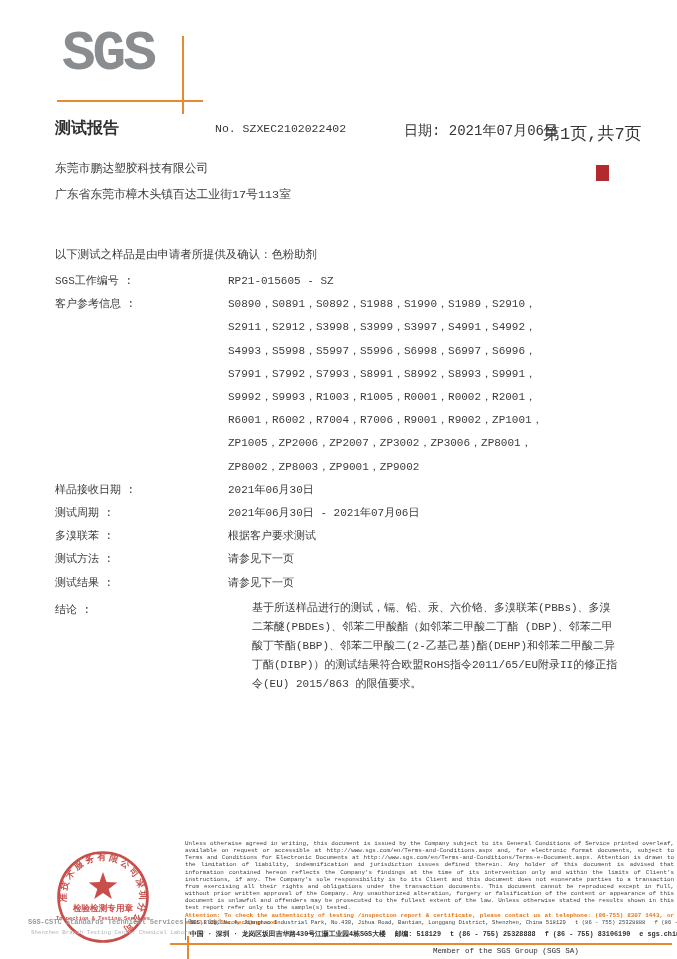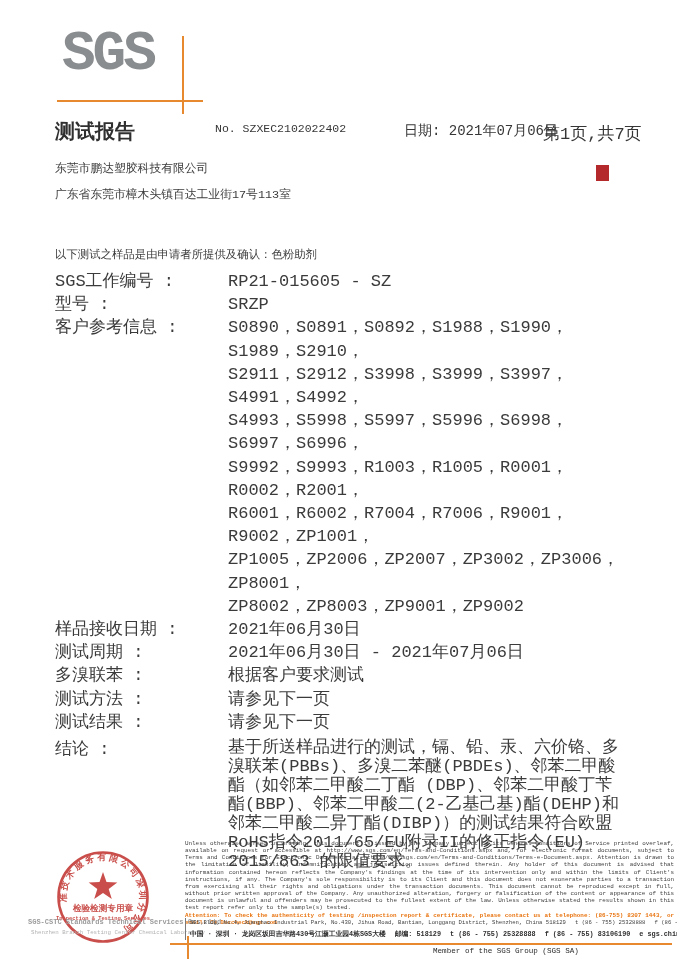--- a/index.html
+++ b/index.html
@@ -8,36 +8,36 @@
     font-family:Liberation Mono, monospace;color:#3b3b3b;
   }
   
   .logo-text{
     position:absolute;left:62px;top:26px;font-size:56px;font-weight:700;
     color:#8a8d8f;letter-spacing:-3px;line-height:1;
   }
   .logo-hline{position:absolute;left:57px;top:100px;width:146px;height:2px;background:#e6892f;}
   .logo-vline{position:absolute;left:182px;top:36px;width:2px;height:78px;background:#e6892f;}
   
-  .page-title{position:absolute;left:55px;top:118px;font-size:20px;font-weight:700;color:#2f2f2f;}
+  .page-title{position:absolute;left:55px;top:118px;font-size:16px;font-weight:700;color:#2f2f2f;}
   .report-no{position:absolute;left:215px;top:122px;font-size:11.5px;color:#363636;}
   .report-date{position:absolute;left:404px;top:122px;font-size:14px;color:#363636;}
   .page-indicator{position:absolute;left:543px;top:122px;font-size:17px;color:#363636;}
   
   .client-name{position:absolute;left:55px;top:161px;font-size:11.8px;color:#3b3b3b;}
   .client-address{position:absolute;left:55px;top:187px;font-size:11.8px;color:#3b3b3b;text-align:center;}
   .red-mark{position:absolute;left:596px;top:165px;width:13px;height:16px;background:#b42a2c;}
   
   .sample-intro{position:absolute;left:55px;top:247px;font-size:11.4px;color:#3b3b3b;text-align:right;}
-  .fields{position:absolute;left:55px;top:270px;width:570px;font-size:17px;color:#3b3b3b;}
+  .fields{position:absolute;left:55px;top:270px;width:570px;font-size:11px;color:#3b3b3b;}
   .frow{display:flex;align-items:flex-start;line-height:23.2px;}
   .flabel{flex:0 0 173px;}
   .fvalue{flex:1;}
   .refline{line-height:23.2px;}
-  .frow.conclusion{margin-top:4px;}
+  .frow.conclusion{margin-top:4px;gap:24px;}
   .frow.conclusion .fvalue{line-height:19px;padding-right:4px;}
   
   .legal-block{
     position:absolute;left:185px;top:840px;width:489px;
     font-size:5.9px;line-height:7.15px;color:#3f3f3f;text-align:justify;
   }
   .attention-text{color:#e87410;font-weight:700;}
   .stamp{position:absolute;left:55px;top:849px;opacity:0.92;}
   .footer-company{position:absolute;left:28px;top:918px;font-size:7px;font-weight:700;color:#9b9b9b;}
   .footer-branch{position:absolute;left:31px;top:929px;font-size:5.8px;color:#b3b3b3;}
@@ -71,29 +71,26 @@
   <div class="red-mark"></div>
 
   <div class="sample-intro">以下测试之样品是由申请者所提供及确认：色粉助剂</div>
 
   <div class="fields">
     <div class="frow">
       <span class="flabel">SGS工作编号 :</span>
       <span class="fvalue">RP21-015605 - SZ</span>
     </div>
     <div class="frow">
-      <span class="flabel">型号 :</span>
-      <span class="fvalue">SRZP</span>
-    </div>
-    <div class="frow">
       <span class="flabel">客户参考信息 :</span>
       <div class="fvalue">
         <div class="refline">S0890，S0891，S0892，S1988，S1990，S1989，S2910，</div>
         <div class="refline">S2911，S2912，S3998，S3999，S3997，S4991，S4992，</div>
         <div class="refline">S4993，S5998，S5997，S5996，S6998，S6997，S6996，</div>
+        <div class="refline">S7991，S7992，S7993，S8991，S8992，S8993，S9991，</div>
         <div class="refline">S9992，S9993，R1003，R1005，R0001，R0002，R2001，</div>
         <div class="refline">R6001，R6002，R7004，R7006，R9001，R9002，ZP1001，</div>
         <div class="refline">ZP1005，ZP2006，ZP2007，ZP3002，ZP3006，ZP8001，</div>
         <div class="refline">ZP8002，ZP8003，ZP9001，ZP9002</div>
       </div>
     </div>
     <div class="frow">
       <span class="flabel">样品接收日期 :</span>
       <span class="fvalue">2021年06月30日</span>
     </div>

